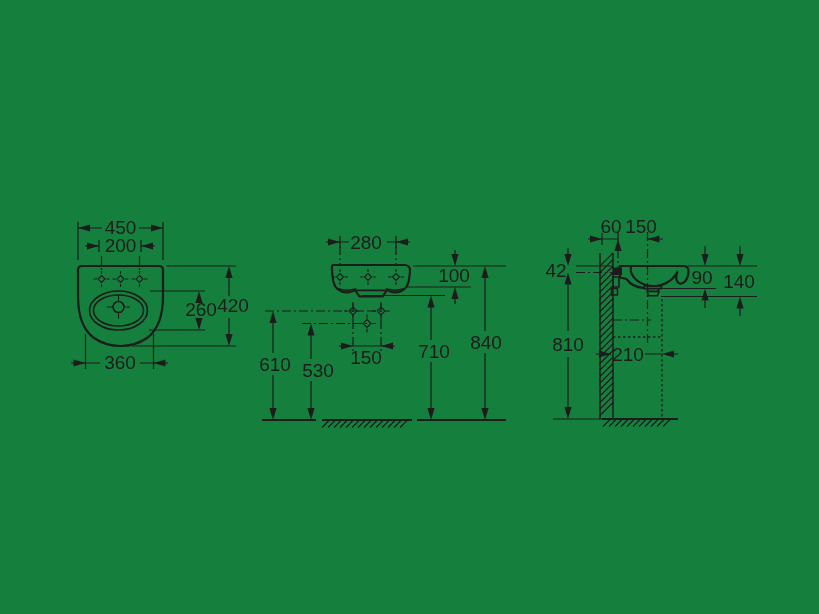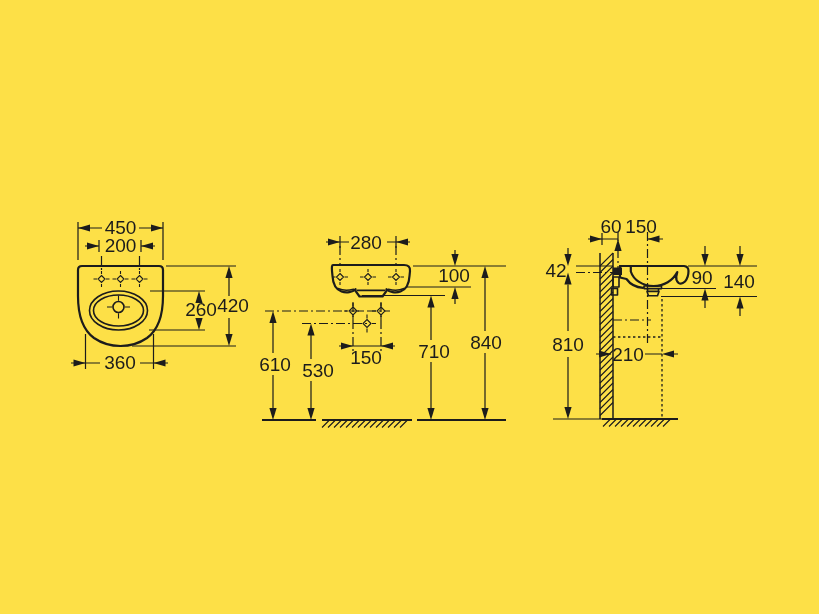--- a/index.html
+++ b/index.html
@@ -1,16 +1,16 @@
 <!DOCTYPE html>
 <html><head>
 <meta charset="utf-8">
 <style>
   html,body{margin:0;padding:0;background:#ffffff;}
-  .stage{position:relative;width:819px;height:614px;background:#fde047;overflow:hidden;}
+  .stage{position:relative;width:819px;height:614px;background:#15803d;overflow:hidden;}
   svg{display:block;}
   svg text{font-family:"Liberation Sans","DejaVu Sans",sans-serif;font-size:19px;fill:#1c1c1c;}
   .o{stroke:#1c1c1c;stroke-width:2.2;fill:none;stroke-linecap:round;stroke-linejoin:round;}
   .o2{stroke:#1c1c1c;stroke-width:1.6;fill:none;stroke-linecap:round;stroke-linejoin:round;}
   .d{stroke:#1c1c1c;stroke-width:1.2;fill:none;}
   .dd{stroke:#1c1c1c;stroke-width:1.2;fill:none;stroke-dasharray:9 3 2 3;}
   .dt{stroke:#1c1c1c;stroke-width:1.3;fill:none;stroke-dasharray:2.4 2.6;}
   .h{stroke:#1c1c1c;stroke-width:1.1;fill:none;}
   .f{stroke:#1c1c1c;stroke-width:1.9;fill:none;}
   .w{stroke:#1c1c1c;stroke-width:1.5;fill:none;}

